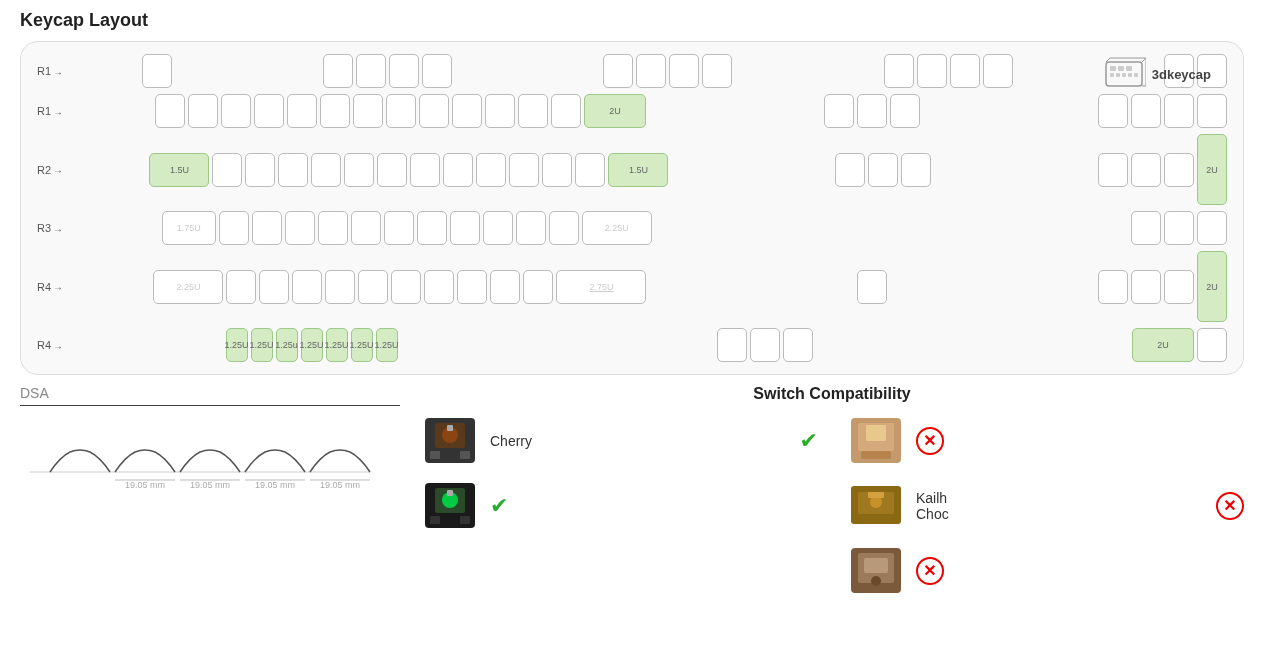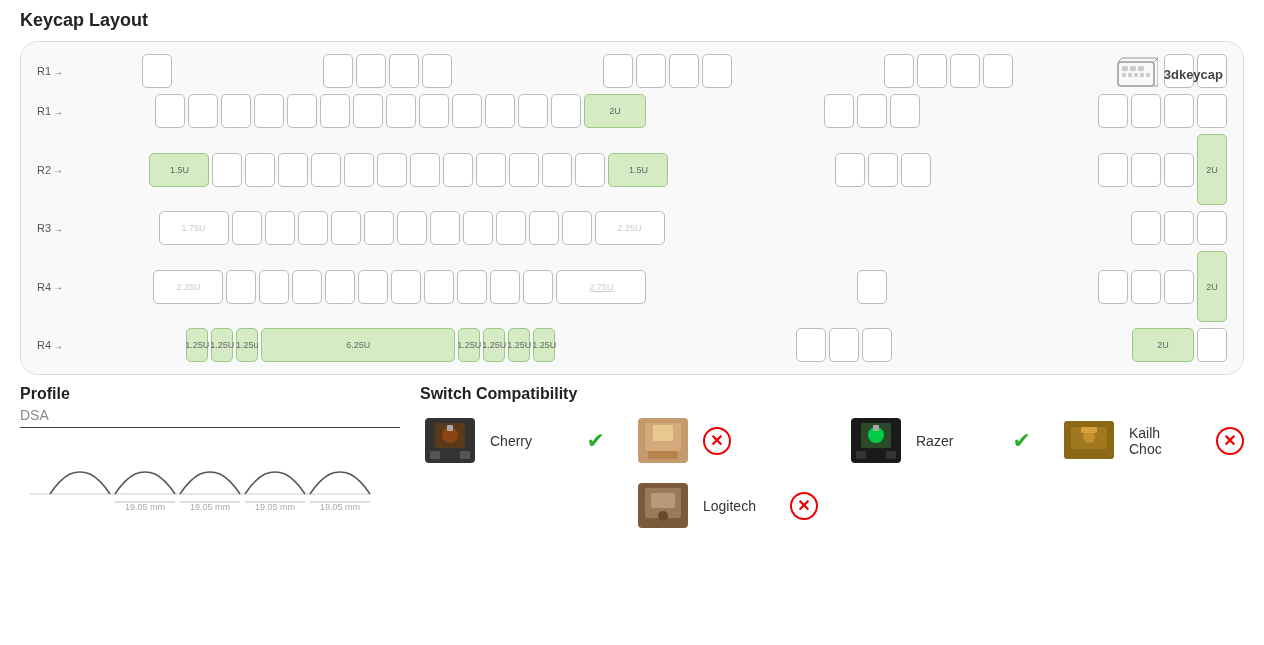--- a/index.html
+++ b/index.html
@@ -36,21 +36,21 @@
       padding: 12px 16px;
       position: relative;
       display: flex;
       flex-direction: column;
       gap: 6px;
     }
 
     .keyboard-logo {
       position: absolute;
       top: 10px;
-      right: 20px;
+      right: 32px;
       display: flex;
       align-items: center;
       gap: 6px;
     }
 
     .logo-icon {
       width: 44px;
       height: 44px;
     }
 
@@ -103,21 +103,21 @@
 
     .key.highlighted {
       background: #d4ebc4;
       border-color: #9dc988;
       color: #666;
     }
 
     .key.w1 { width: 30px; }
     .key.w125 { width: 22px; }
     .key.w15 { width: 60px; }
-    .key.w175 { width: 70px; }
+    .key.w175 { width: 54px; }
     .key.w2 { width: 62px; }
     .key.w225 { width: 70px; }
     .key.w275 { width: 90px; text-decoration: underline; }
     .key.w625 { width: 194px; }
 
     .keyboard-gap {
       width: 14px;
       flex-shrink: 0;
     }
 
@@ -156,25 +156,26 @@
     
     .switch-section {
       flex: 1;
     }
 
     .switch-title {
       font-size: 16px;
       font-weight: bold;
       color: #222;
       margin-bottom: 10px;
+      text-align: center;
     }
 
     .switch-grid {
       display: grid;
-      grid-template-columns: 1fr 1fr 1fr 1fr;
+      grid-template-columns: 1fr 1fr;
       gap: 10px 28px;
     }
 
     .switch-item {
       display: flex;
       align-items: center;
       gap: 10px;
     }
 
     .switch-img {
@@ -433,21 +434,20 @@
 
     <div class="keyboard-row">
       <div class="row-label">
         <span>R4</span>
           <span class="arrow">→</span>
       </div>
       <div class="key-group">
         <div class="key w125 highlighted">1.25U</div>
         <div class="key w125 highlighted">1.25U</div>
         <div class="key w125 highlighted">1.25u</div>
-        <div class="key w625 highlighted">6.25U</div>
         <div class="key w125 highlighted">1.25U</div>
         <div class="key w125 highlighted">1.25U</div>
         <div class="key w125 highlighted">1.25U</div>
         <div class="key w125 highlighted">1.25U</div>
       </div>
       <div class="keyboard-gap"></div>
       <div class="key-group">
         <div class="key w1"></div>
         <div class="key w1"></div>
         <div class="key w1"></div>
@@ -457,21 +457,20 @@
         <div class="key w2 highlighted">2U</div>
         <div class="key w1"></div>
       </div>
     </div>
 
   </div>
 
   <div class="bottom-sections">
 
     <div class="profile-section">
-      <div class="profile-title">Profile</div>
       <div class="profile-name">DSA</div>
       <div class="profile-svg-container">
         <svg width="360" height="80" viewBox="0 0 360 80">
 
           <line x1="10" y1="60" x2="350" y2="60" stroke="#ccc" stroke-width="1"></line>
 
           <path d="M30,60 Q40,45 50,40 Q60,36 70,40 Q80,45 90,60" fill="none" stroke="#555" stroke-width="1.5"></path>
           <path d="M95,60 Q105,45 115,40 Q125,36 135,40 Q145,45 155,60" fill="none" stroke="#555" stroke-width="1.5"></path>
           <path d="M160,60 Q170,45 180,40 Q190,36 200,40 Q210,45 220,60" fill="none" stroke="#555" stroke-width="1.5"></path>
           <path d="M225,60 Q235,45 245,40 Q255,36 265,40 Q275,45 285,60" fill="none" stroke="#555" stroke-width="1.5"></path>
@@ -524,21 +523,20 @@
           <div class="switch-img">
             <svg width="60" height="55" viewBox="0 0 60 55">
               <rect x="5" y="5" width="50" height="45" rx="4" fill="#1a1a1a"></rect>
               <rect x="15" y="10" width="30" height="25" rx="2" fill="#2a4a2a"></rect>
               <circle cx="30" cy="22" r="8" fill="#00cc44"></circle>
               <rect x="27" y="12" width="6" height="6" rx="1" fill="#aaa"></rect>
               <rect x="10" y="38" width="10" height="8" rx="1" fill="#333"></rect>
               <rect x="40" y="38" width="10" height="8" rx="1" fill="#333"></rect>
             </svg>
           </div>
-          <div class="switch-name">Razer</div>
           <div class="status-yes">✔</div>
         </div>
 
         <div class="switch-item">
           <div class="switch-img">
             <svg width="60" height="55" viewBox="0 0 60 55">
               <rect x="5" y="8" width="50" height="38" rx="3" fill="#8B6914"></rect>
               <rect x="12" y="14" width="36" height="22" rx="2" fill="#a07820"></rect>
               <circle cx="30" cy="24" r="6" fill="#c8922a"></circle>
               <rect x="22" y="14" width="16" height="6" rx="1" fill="#d4a040"></rect>
@@ -550,21 +548,20 @@
 
         <div class="switch-item" style="grid-column: 2;">
           <div class="switch-img">
             <svg width="60" height="55" viewBox="0 0 60 55">
               <rect x="5" y="5" width="50" height="45" rx="4" fill="#7a5a3a"></rect>
               <rect x="12" y="10" width="36" height="30" rx="2" fill="#9a7a5a"></rect>
               <rect x="18" y="15" width="24" height="15" rx="2" fill="#b89a7a"></rect>
               <circle cx="30" cy="38" r="5" fill="#6a4a2a"></circle>
             </svg>
           </div>
-          <div class="switch-name">Logitech</div>
           <div class="status-no">✕</div>
         </div>
 
       </div>
     </div>
 
   </div>
 </div>
 
 </body></html>

